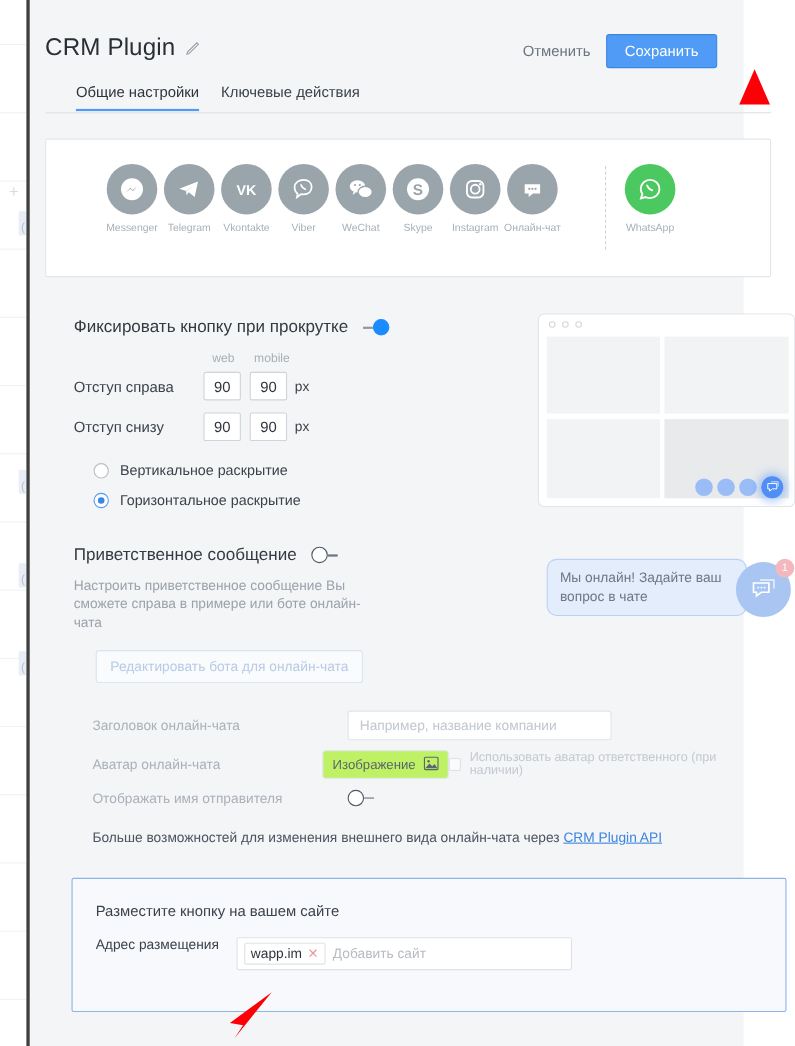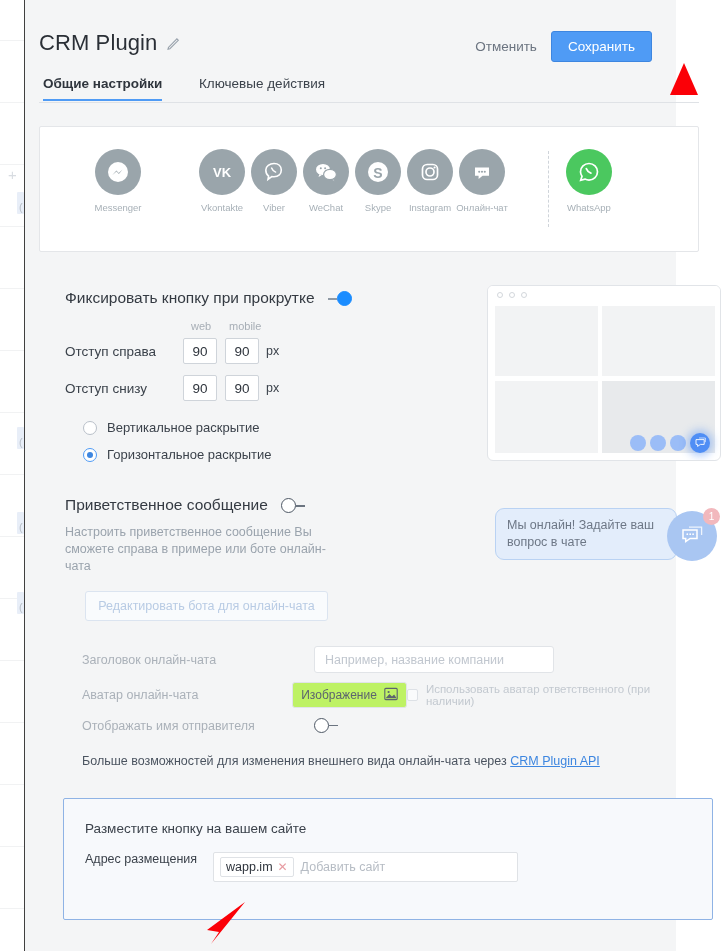--- a/index.html
+++ b/index.html
@@ -30,21 +30,21 @@
   #bg-page .bg-chip {
     position:absolute; left:17px; width:7px; height:22px; background:#e8eef8; border-radius:1px;
   }
   #bg-page .bg-c {
     position:absolute; left:19px; width:8px; height:10px; color:#b9c0c9; font-size:11px; line-height:10px;
   }
 
   #panel {
     position:absolute; left:24px; top:0; width:652px; height:951px;
     background:#f4f5f6;
-    border-left:1px solid #404040;
+    border-left:3px solid #404040;
   }
 
   
   .title-row {
     position:absolute; left:14px; top:30px; display:flex; align-items:center; gap:9px;
   }
   .page-title {
     font-size:22px; color:#2a2f36; letter-spacing:0.1px; font-weight:400;
   }
   .pencil-icon { display:block; width:16px; height:16px; color:#9aa3ad; }
@@ -61,21 +61,21 @@
     border-radius:3px; padding:7px 16px; cursor:pointer; font-family:inherit; font-weight:400;
   }
 
   .tabs {
     position:absolute; left:14px; top:76px; width:660px; height:27px;
     border-bottom:1px solid #dfe2e6;
   }
   .tab {
     position:absolute; top:0; font-size:13.5px; color:#3b424b; padding-bottom:8px; cursor:pointer;
   }
-  .tab.t1 { left:4px; color:#2f353d; border-bottom:2px solid #4f9bf5;font-weight:bold; }
+  .tab.t1 { left:28px; color:#2f353d; border-bottom:2px solid #4f9bf5; }
   .tab.t2 { left:160px; color:#3b424b; }
 
   
   .card-messengers {
     position:absolute; left:14px; top:126px; width:660px; height:126px;
     background:#fff; border:1px solid #e4e6e9; border-radius:2px;
   }
   .msg-list { position:absolute; left:0; top:0; width:660px; height:126px; }
   .msg {
     position:absolute; top:22px; width:52px; text-align:center;
@@ -291,20 +291,29 @@
       <div class="msg" style="left:52px">
         <div class="bubble" style="background:#9aa5ab">
           <svg width="24" height="24" viewBox="0 0 24 24">
               <circle cx="12" cy="12" r="10" fill="#fff"></circle>
               <path d="M6.2 15.2 L10.4 10.6 L12.7 12.9 L16.6 9.4 L12.9 13.9 L10.5 11.6 L6.2 15.2 Z" fill="#9aa5ab"></path>
             </svg>
         </div>
         <div class="lbl">Messenger</div>
       </div>
 
+      <div class="msg" style="left:104px">
+        <div class="bubble" style="background:#9aa5ab">
+          <svg width="24" height="24" viewBox="0 0 24 24">
+              <path d="M3 11.5 L20 5 L17 19 L11.6 14.8 L9.6 17.4 L9.2 13.6 Z" fill="#fff"></path>
+              <path d="M9.6 13.9 L17.6 7.6 L9.3 13.4 Z" fill="#c9ced3"></path>
+            </svg>
+        </div>
+        <div class="lbl">Telegram</div>
+      </div>
 
       <div class="msg" style="left:156px">
         <div class="bubble" style="background:#9aa5ab">
           <svg width="26" height="26" viewBox="0 0 26 26">
               <text x="13" y="18" font-size="13" font-family="Liberation Sans, sans-serif" font-weight="bold" fill="#fff" text-anchor="middle">VK</text>
             </svg>
         </div>
         <div class="lbl">Vkontakte</div>
       </div>
 

